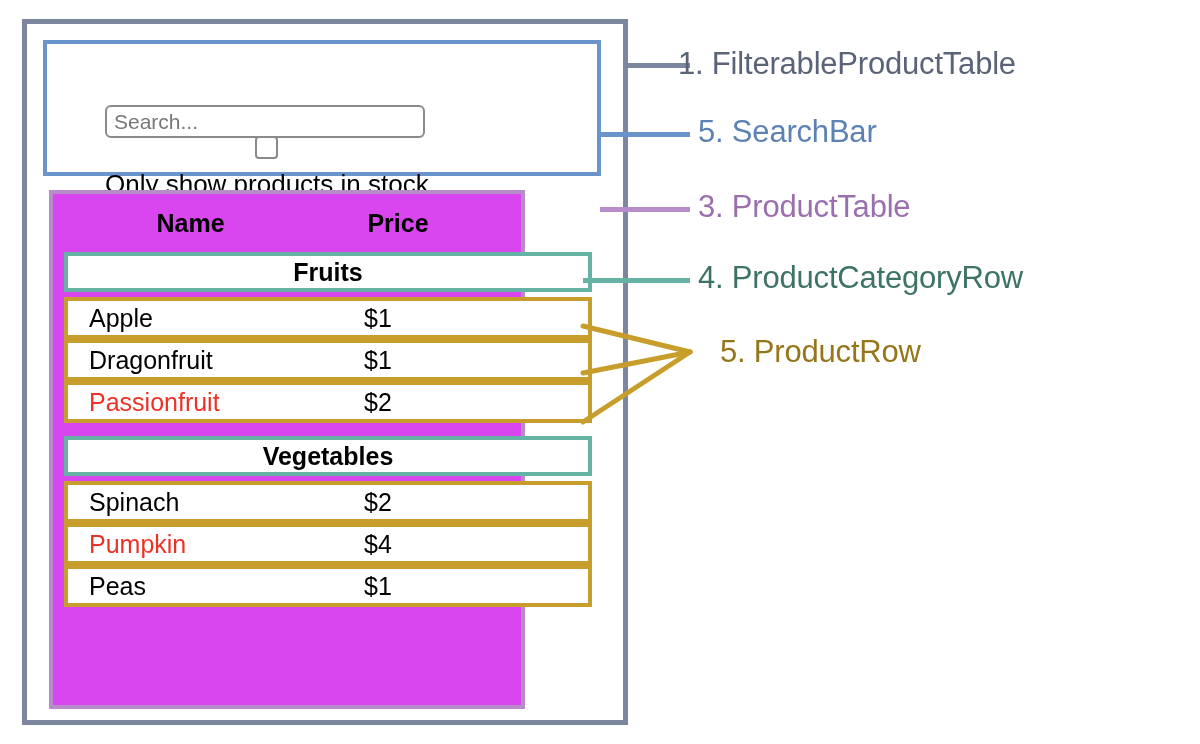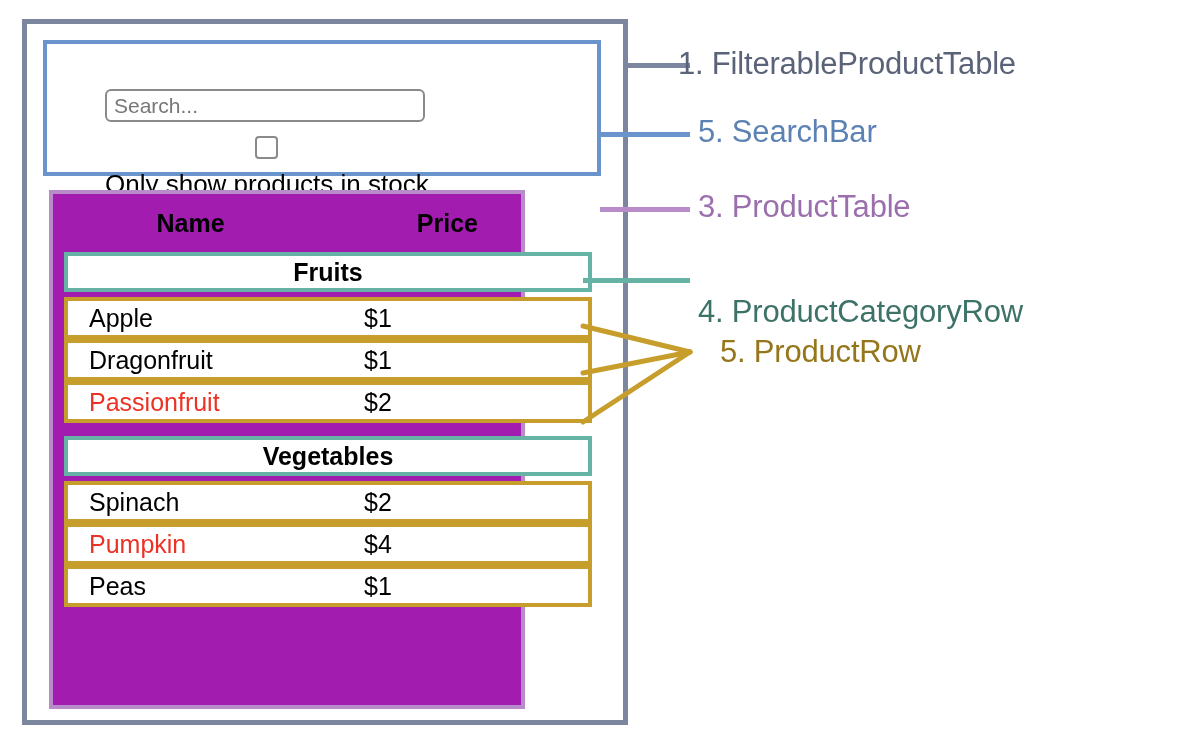--- a/index.html
+++ b/index.html
@@ -38,21 +38,21 @@
     top: 16px;
     width: 558px;
     height: 136px;
     border: 4px solid #6A94CC;
     background: #ffffff;
   }
 
   .search-input {
     position: absolute;
     left: 58px;
-    top: 45px;
+    top: 61px;
     width: 320px;
     height: 33px;
     border: 2px solid #8A8A8A;
     border-radius: 6px;
     background: #ffffff;
     font-family: "Liberation Sans", sans-serif;
     font-size: 21px;
     color: #777777;
     padding: 0 7px;
     line-height: 29px;
@@ -88,21 +88,21 @@
   }
 
   
   .product-table {
     position: absolute;
     left: 22px;
     top: 166px;
     width: 476px;
     height: 519px;
     border: 4px solid #B88BC9;
-    background: #a21caf;
+    background: #d946ef;
   }
 
   
   .table-header {
     position: absolute;
     left: 0;
     top: 10px;
     width: 100%;
     height: 42px;
   }
@@ -115,21 +115,21 @@
     font-size: 25px;
     font-weight: bold;
     color: #000000;
     line-height: 38px;
   }
   .th-price {
     position: absolute;
     left: 265px;
     top: 0;
     width: 160px;
-    text-align: right;
+    text-align: center;
     font-size: 25px;
     font-weight: bold;
     color: #000000;
     line-height: 38px;
   }
 
   
   .rows-region {
     position: absolute;
     left: 11px;
@@ -199,21 +199,21 @@
     position: absolute;
     font-size: 31px;
     font-family: "Liberation Sans", sans-serif;
     white-space: nowrap;
     letter-spacing: -0.2px;
     line-height: 1;
   }
   .legend-label.l1 { color: #5A6378; }
   .legend-label.l2 { color: #5C82B4; }
   .legend-label.l3 { color: #9B6FAE; }
-  .legend-label.l4 { color: #3D7268; margin-top: 34px; }
+  .legend-label.l4 { color: #3D7268; }
   .legend-label.l5 { color: #96761B; }
 
   .fan-svg {
     position: absolute;
     left: 576px;
     top: 300px;
     width: 130px;
     height: 160px;
     overflow: visible;
   }

